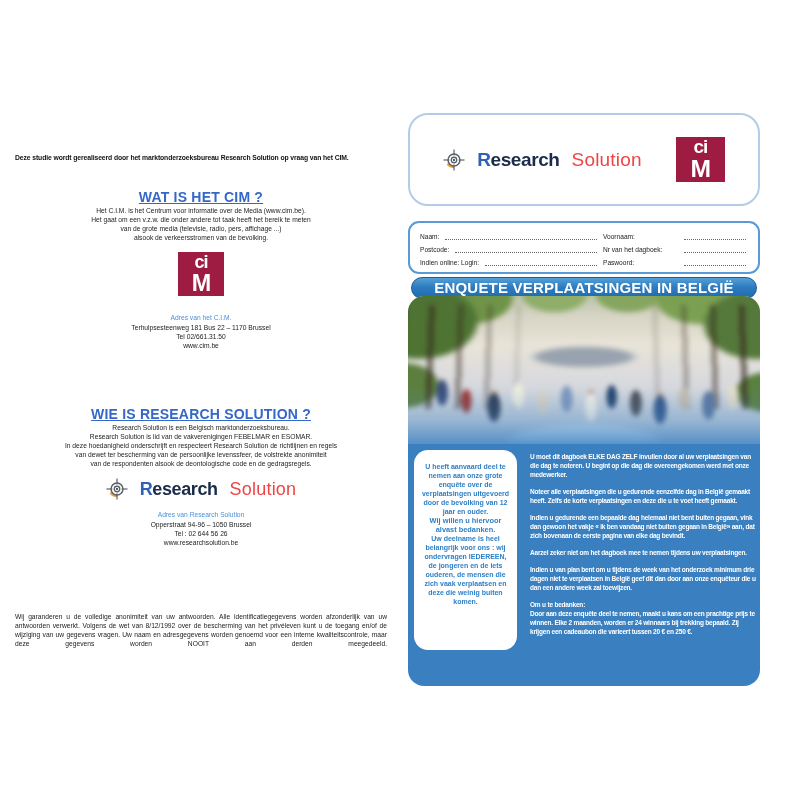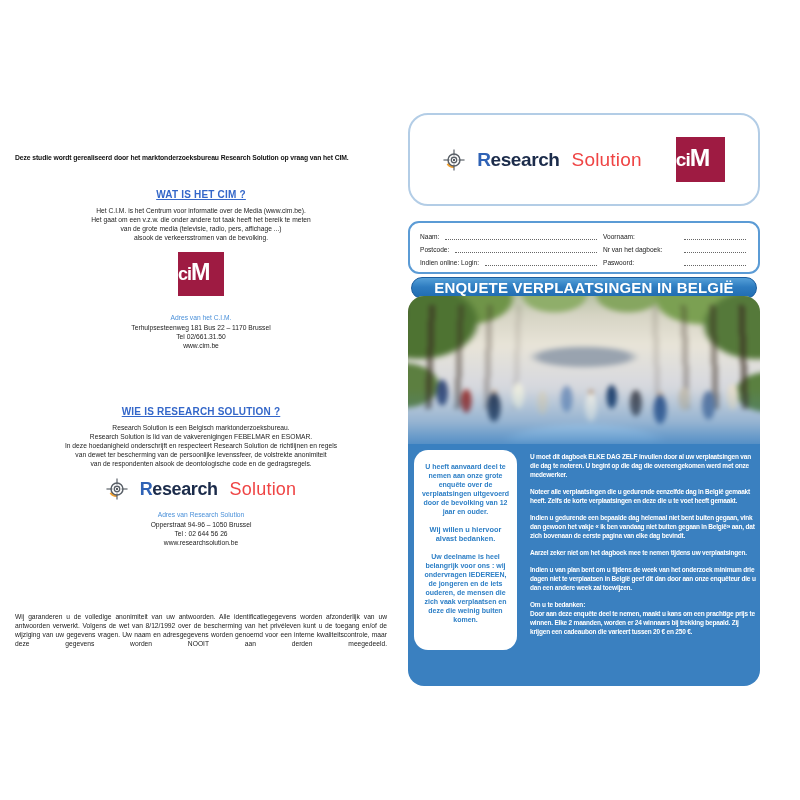--- a/index.html
+++ b/index.html
@@ -3,27 +3,27 @@
 <meta charset="utf-8">
 <style>
   * { margin:0; padding:0; box-sizing:border-box; }
   html,body { background:#fff; }
   body { font-family:"Liberation Sans","DejaVu Sans",sans-serif; }
   .canvas { position:relative; width:800px; height:800px; background:#ffffff; overflow:hidden; }
 
   
   .left-page { position:absolute; left:15px; top:0; width:372px; height:800px; }
   .intro { position:absolute; left:0; top:154px; width:372px; font-size:6.8px; font-weight:bold; color:#111; white-space:nowrap; letter-spacing:-0.1px; }
-  .sec-heading { position:absolute; left:0; width:372px; text-align:center; font-size:10px; font-weight:bold; color:#3467c9; text-decoration:underline; letter-spacing:0.2px; }
+  .sec-heading { position:absolute; left:0; width:372px; text-align:center; font-size:14px; font-weight:bold; color:#3467c9; text-decoration:underline; letter-spacing:0.2px; }
   .h-cim { top:189px; }
   .h-rs { top:406px; }
   .center-lines { position:absolute; left:0; width:372px; text-align:center; font-size:6.7px; line-height:9px; color:#222; }
   .cim-lines { top:206px; }
   .rs-lines { top:423px; }
-  .cim-logo { background:#9e1b42; color:#fff; display:flex; align-items:center; justify-content:flex-start; font-weight:bold; letter-spacing:-1px; }
+  .cim-logo { background:#9e1b42; color:#fff; display:flex; align-items:center; justify-content:center; font-weight:bold; letter-spacing:-1px;flex-direction:column; }
   .cim-logo .big-m { font-size:1.3em; line-height:1; position:relative; top:-1px; }
   .cim-logo-left { position:absolute; left:163px; top:252px; width:46px; height:44px; font-size:18px; }
   .addr-title { position:absolute; left:0; width:372px; text-align:center; font-size:6.7px; color:#4a90d9; }
   .addr-lines { position:absolute; left:0; width:372px; text-align:center; font-size:6.7px; line-height:9px; color:#222; }
   .cim-addr-title { top:314px; }
   .cim-addr { top:323px; }
   .rs-addr-title { top:511px; }
   .rs-addr { top:520px; }
 
   .rs-logo { display:inline-flex; align-items:center; gap:12px; }
@@ -86,21 +86,21 @@
     radial-gradient(ellipse 9px 20px at 93% 56%, #e5ddcb 0 60%, rgba(0,0,0,0) 70%),
     radial-gradient(circle 3px at 24% 52%, #caa584 0 80%, rgba(0,0,0,0) 100%),
     radial-gradient(circle 3px at 52% 52%, #b08968 0 80%, rgba(0,0,0,0) 100%),
     radial-gradient(circle 3px at 72% 54%, #caa584 0 80%, rgba(0,0,0,0) 100%),
     radial-gradient(ellipse 120px 26px at 50% 98%, #cfe2f2 0 55%, rgba(0,0,0,0) 70%); }
   .ph-fade { position:absolute; inset:0; background:linear-gradient(180deg, rgba(58,128,192,0) 60%, rgba(70,135,195,0.35) 80%, rgba(58,128,192,0.95) 98%); }
 
   
   .blue-panel { position:absolute; left:0; top:444px; width:352px; height:242px; background:#3a80c0; border-radius:0 0 16px 16px; }
   .white-box { position:absolute; left:6px; top:6px; width:103px; height:200px; background:#fff; border-radius:14px; padding:12px 7px; color:#2d7fc6; font-size:7px; font-weight:bold; text-align:center; line-height:9px; }
-  .white-box p { margin-bottom:9px; }
+  .white-box p { }
   .white-box .wb-strong { font-size:7.4px; }
   .panel-text { position:absolute; left:122px; top:8px; width:226px; color:#ffffff; font-size:6.5px; font-weight:bold; line-height:9px; letter-spacing:-0.2px; text-align:left; }
   .panel-text p { margin-bottom:8px; }
   .thanks-h { margin-bottom:0 !important; }
 </style>
 </head>
 <body>
 
 <div class="canvas">
 

